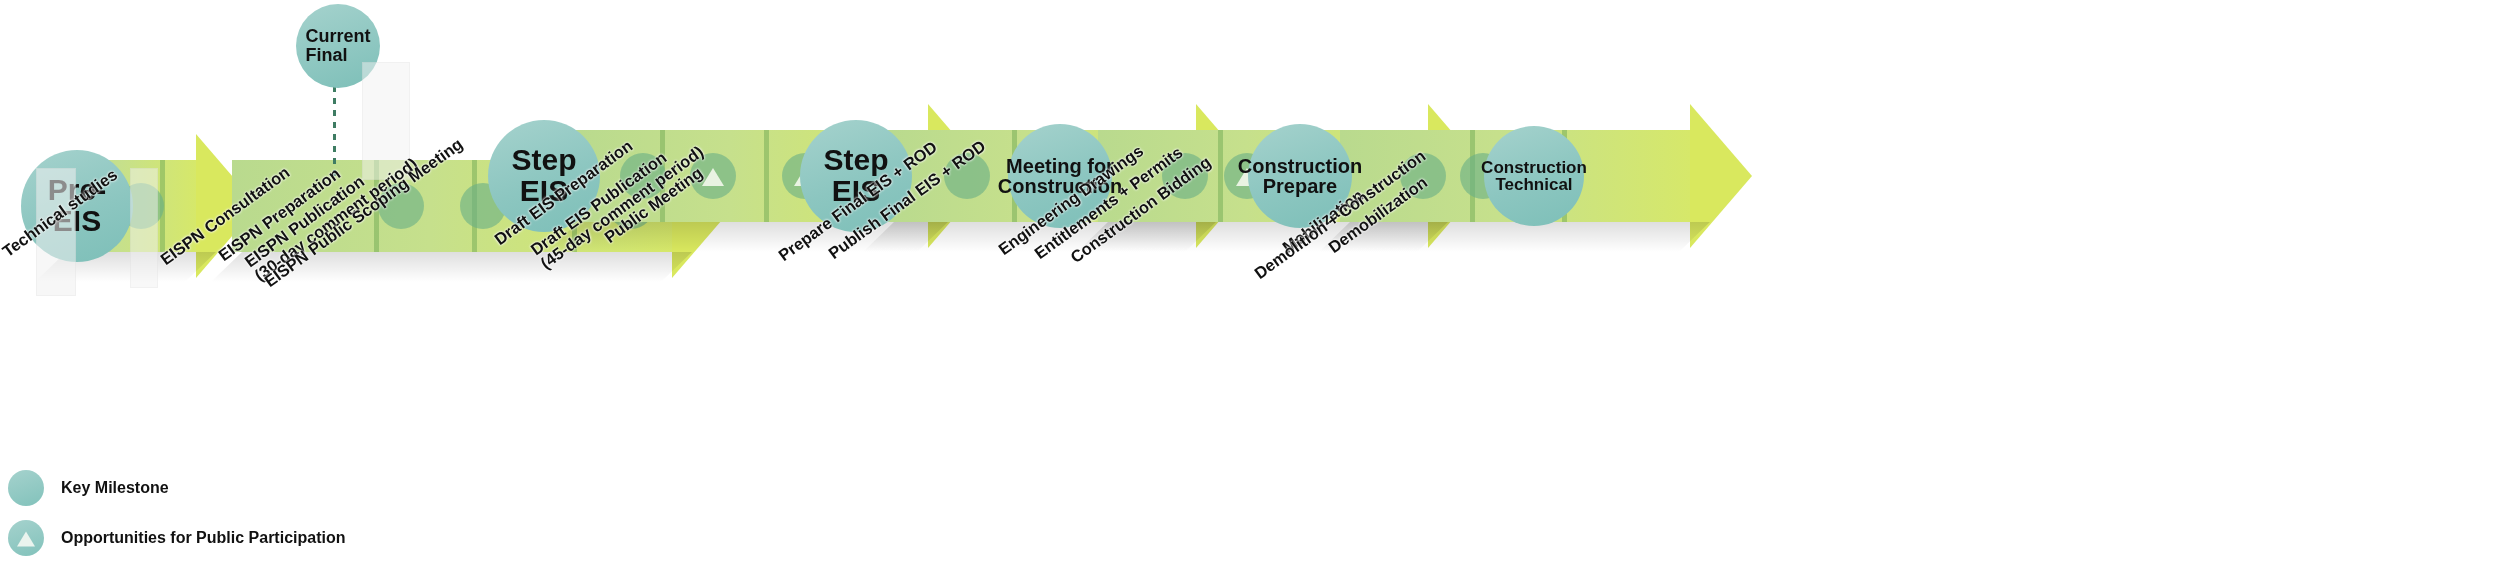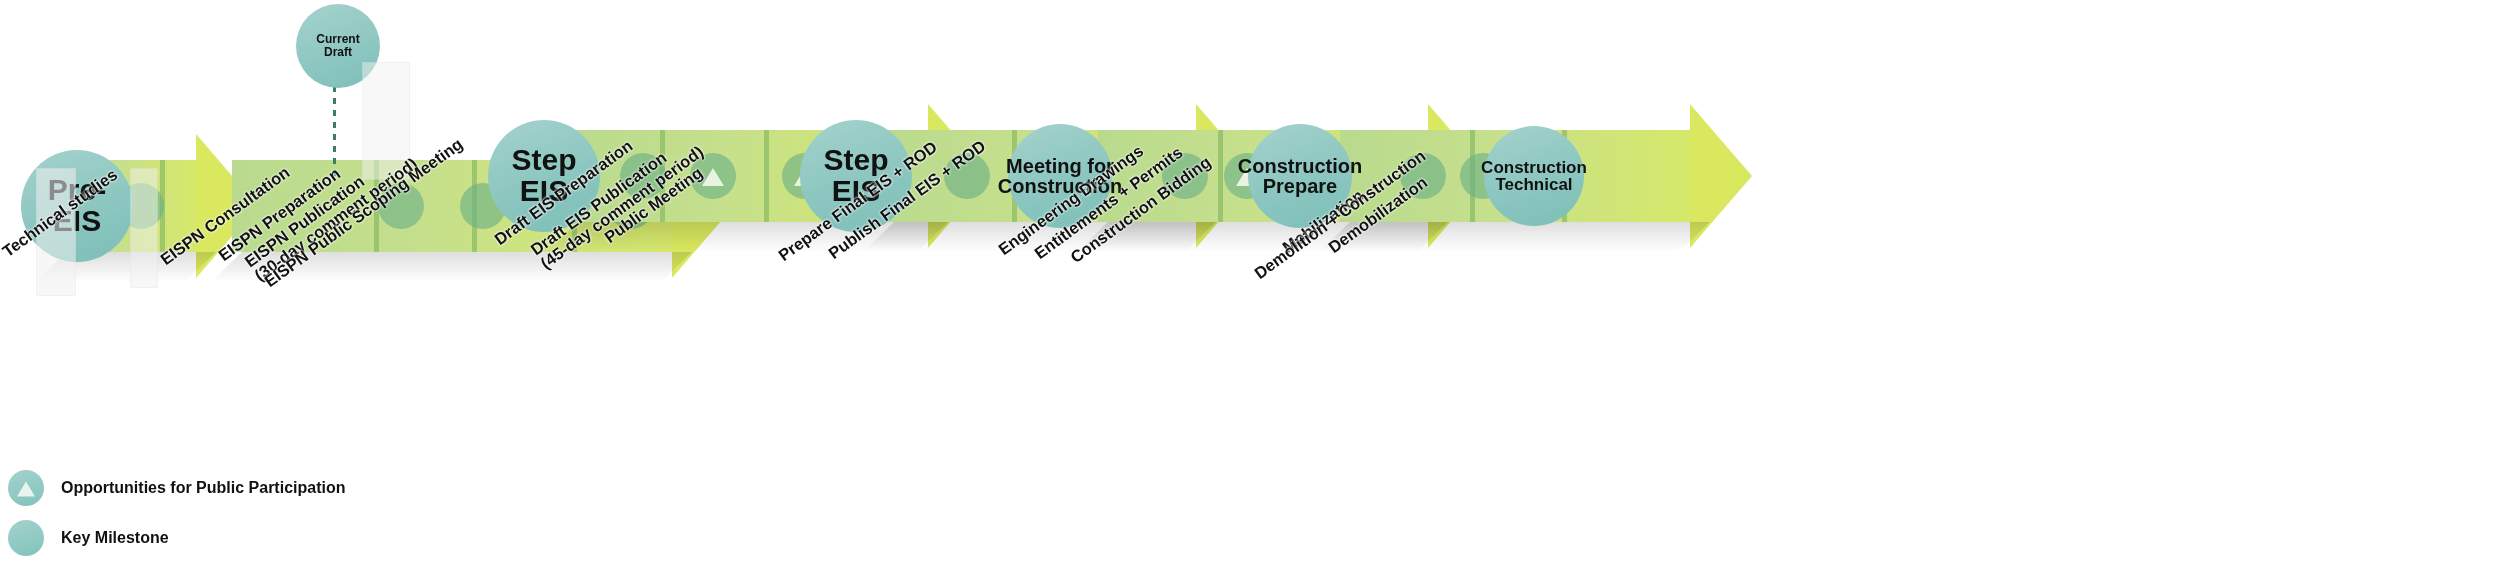--- a/index.html
+++ b/index.html
@@ -43,22 +43,22 @@
         background:linear-gradient(160deg,#a5d2cd 0%,#8cc6c0 55%,#7dbfb8 100%);
         display:flex;align-items:center;justify-content:center;text-align:center;
         color:#111;font-weight:bold;line-height:1.02;}
   .node.big{width:112px;height:112px;font-size:30px;}
   .node.mid{width:104px;height:104px;font-size:20px;}
   .node.sm{width:100px;height:100px;font-size:17px;}
 
   
   .current{position:absolute;width:84px;height:84px;border-radius:50%;
      background:linear-gradient(160deg,#a5d2cd,#7dbfb8);
-     display:flex;align-items:center;justify-content:center;text-align:center;
-     color:#111;font-weight:bold;font-size:12px;line-height:1.05;}
+     display:flex;align-items:center;justify-content:center;text-align:left;
+     color:#111;font-weight:bold;font-size:18px;line-height:1.05;}
   .currentline{position:absolute;width:3px;
      background:repeating-linear-gradient(180deg,#3e7c63 0 6px,transparent 6px 12px);}
 
   
   .dlab{position:absolute;transform-origin:left bottom;
         transform:rotate(-36deg);white-space:nowrap;
         font-size:16.5px;font-weight:bold;color:#111;
         text-shadow:0 0 2px #fff,0 0 3px #fff;}
   .dlab.two{line-height:1.05;}
 
@@ -194,21 +194,21 @@
     <div>
       <div>Construction</div>
       <div>Technical</div>
     </div>
   </div>
 
   <div class="currentline" style="left:333px;top:50px;height:128px;"></div>
   <div class="current" style="left:296px;top:4px;">
     <div>
       <div>Current</div>
-      <div>Draft</div>
+      <div>Final</div>
     </div>
   </div>
 
   <div class="plate" style="left:36px;top:168px;width:40px;height:128px;opacity:.55;"></div>
   <div class="plate" style="left:130px;top:168px;width:28px;height:120px;opacity:.5;"></div>
   <div class="plate" style="left:362px;top:62px;width:48px;height:118px;opacity:.5;"></div>
 
   <div class="dlab" style="left:10px;top:242px;">
     <span>Technical studies</span>
   </div>
@@ -269,23 +269,23 @@
 
   <div class="dlab" style="left:1262px;top:264px;">
     <span>Demolition + Construction</span>
   </div>
 
   <div class="dlab" style="left:1336px;top:238px;">
     <span>Demobilization</span>
   </div>
 
   <div id="legend">
+    <div class="lrow">
+      <span class="swatch"></span>
+      <span class="ltext">Key Milestone</span>
+    </div>
     <div class="lrow part">
       <span class="swatch"></span>
       <span class="ltext">Opportunities for Public Participation</span>
     </div>
-    <div class="lrow">
-      <span class="swatch"></span>
-      <span class="ltext">Key Milestone</span>
-    </div>
   </div>
 
 </div>
 
 </body></html>

